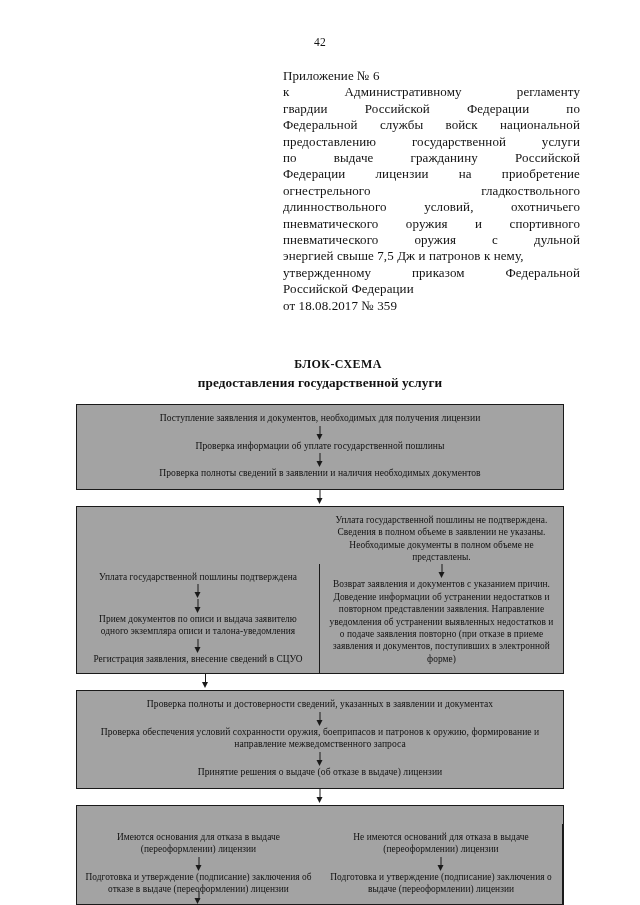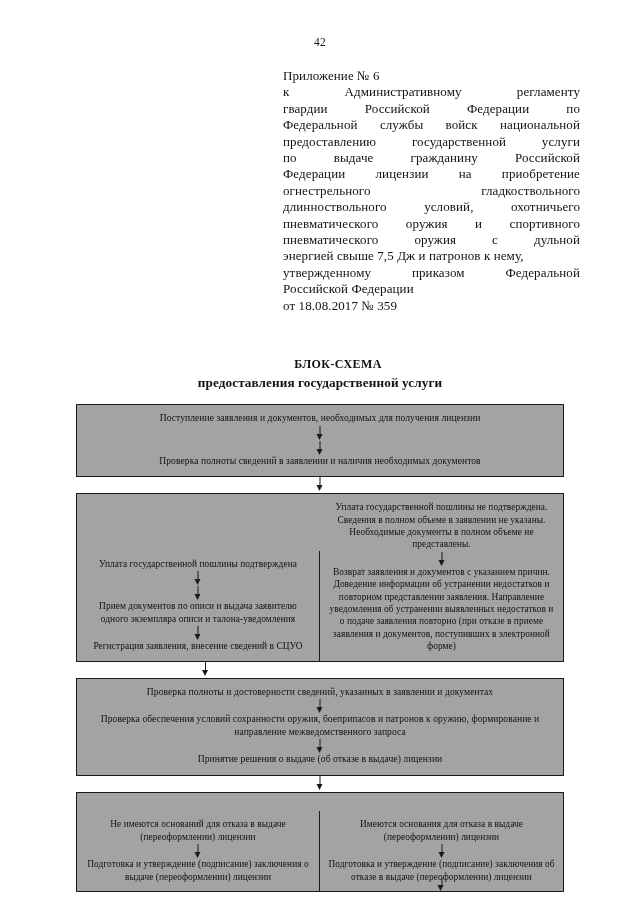--- a/index.html
+++ b/index.html
@@ -224,20 +224,21 @@
     <span class="t1">БЛОК-СХЕМА</span>
     <span class="t2">предоставления государственной услуги</span>
   </div>
 
   <div class="flow">
 
     <div class="fbox">
       <div class="fbody">
         <div class="fline wide">Поступление заявления и документов, необходимых для получения лицензии</div>
         <div class="arrow"></div>
+        <div class="fline wide">Проверка информации об уплате государственной пошлины</div>
         <div class="arrow"></div>
         <div class="fline wide">Проверка полноты сведений в заявлении и наличия необходимых документов</div>
       </div>
     </div>
 
     <div class="connector">
       <div class="stem" style="left:50%;transform:translateX(-0.5px);"></div>
       <div class="head" style="left:50%;transform:translateX(-3.5px);"></div>
     </div>
 
@@ -271,30 +272,30 @@
         <div class="fline wide">Принятие решения о выдаче (об отказе в выдаче) лицензии</div>
       </div>
     </div>
 
     <div class="connector">
       <div class="stem" style="left:50%;transform:translateX(-0.5px);"></div>
       <div class="head" style="left:50%;transform:translateX(-3.5px);"></div>
     </div>
 
     <div class="fbox split" style="min-height:100px;">
-      <div class="fcol left">
-        <div class="fline">Не имеются оснований для отказа в выдаче (переоформлении) лицензии</div>
-        <div class="arrow"></div>
-        <div class="fline">Подготовка и утверждение (подписание) заключения о выдаче (переоформлении) лицензии</div>
-      </div>
       <div class="fcol">
         <div class="fline">Имеются основания для отказа в выдаче (переоформлении) лицензии</div>
         <div class="arrow"></div>
         <div class="fline">Подготовка и утверждение (подписание) заключения об отказе в выдаче (переоформлении) лицензии</div>
         <div class="tail-arrow">
           <div class="stem"></div>
           <div class="head"></div>
         </div>
       </div>
+      <div class="fcol left">
+        <div class="fline">Не имеются оснований для отказа в выдаче (переоформлении) лицензии</div>
+        <div class="arrow"></div>
+        <div class="fline">Подготовка и утверждение (подписание) заключения о выдаче (переоформлении) лицензии</div>
+      </div>
     </div>
 
   </div>
 </div>
 
 </body></html>

